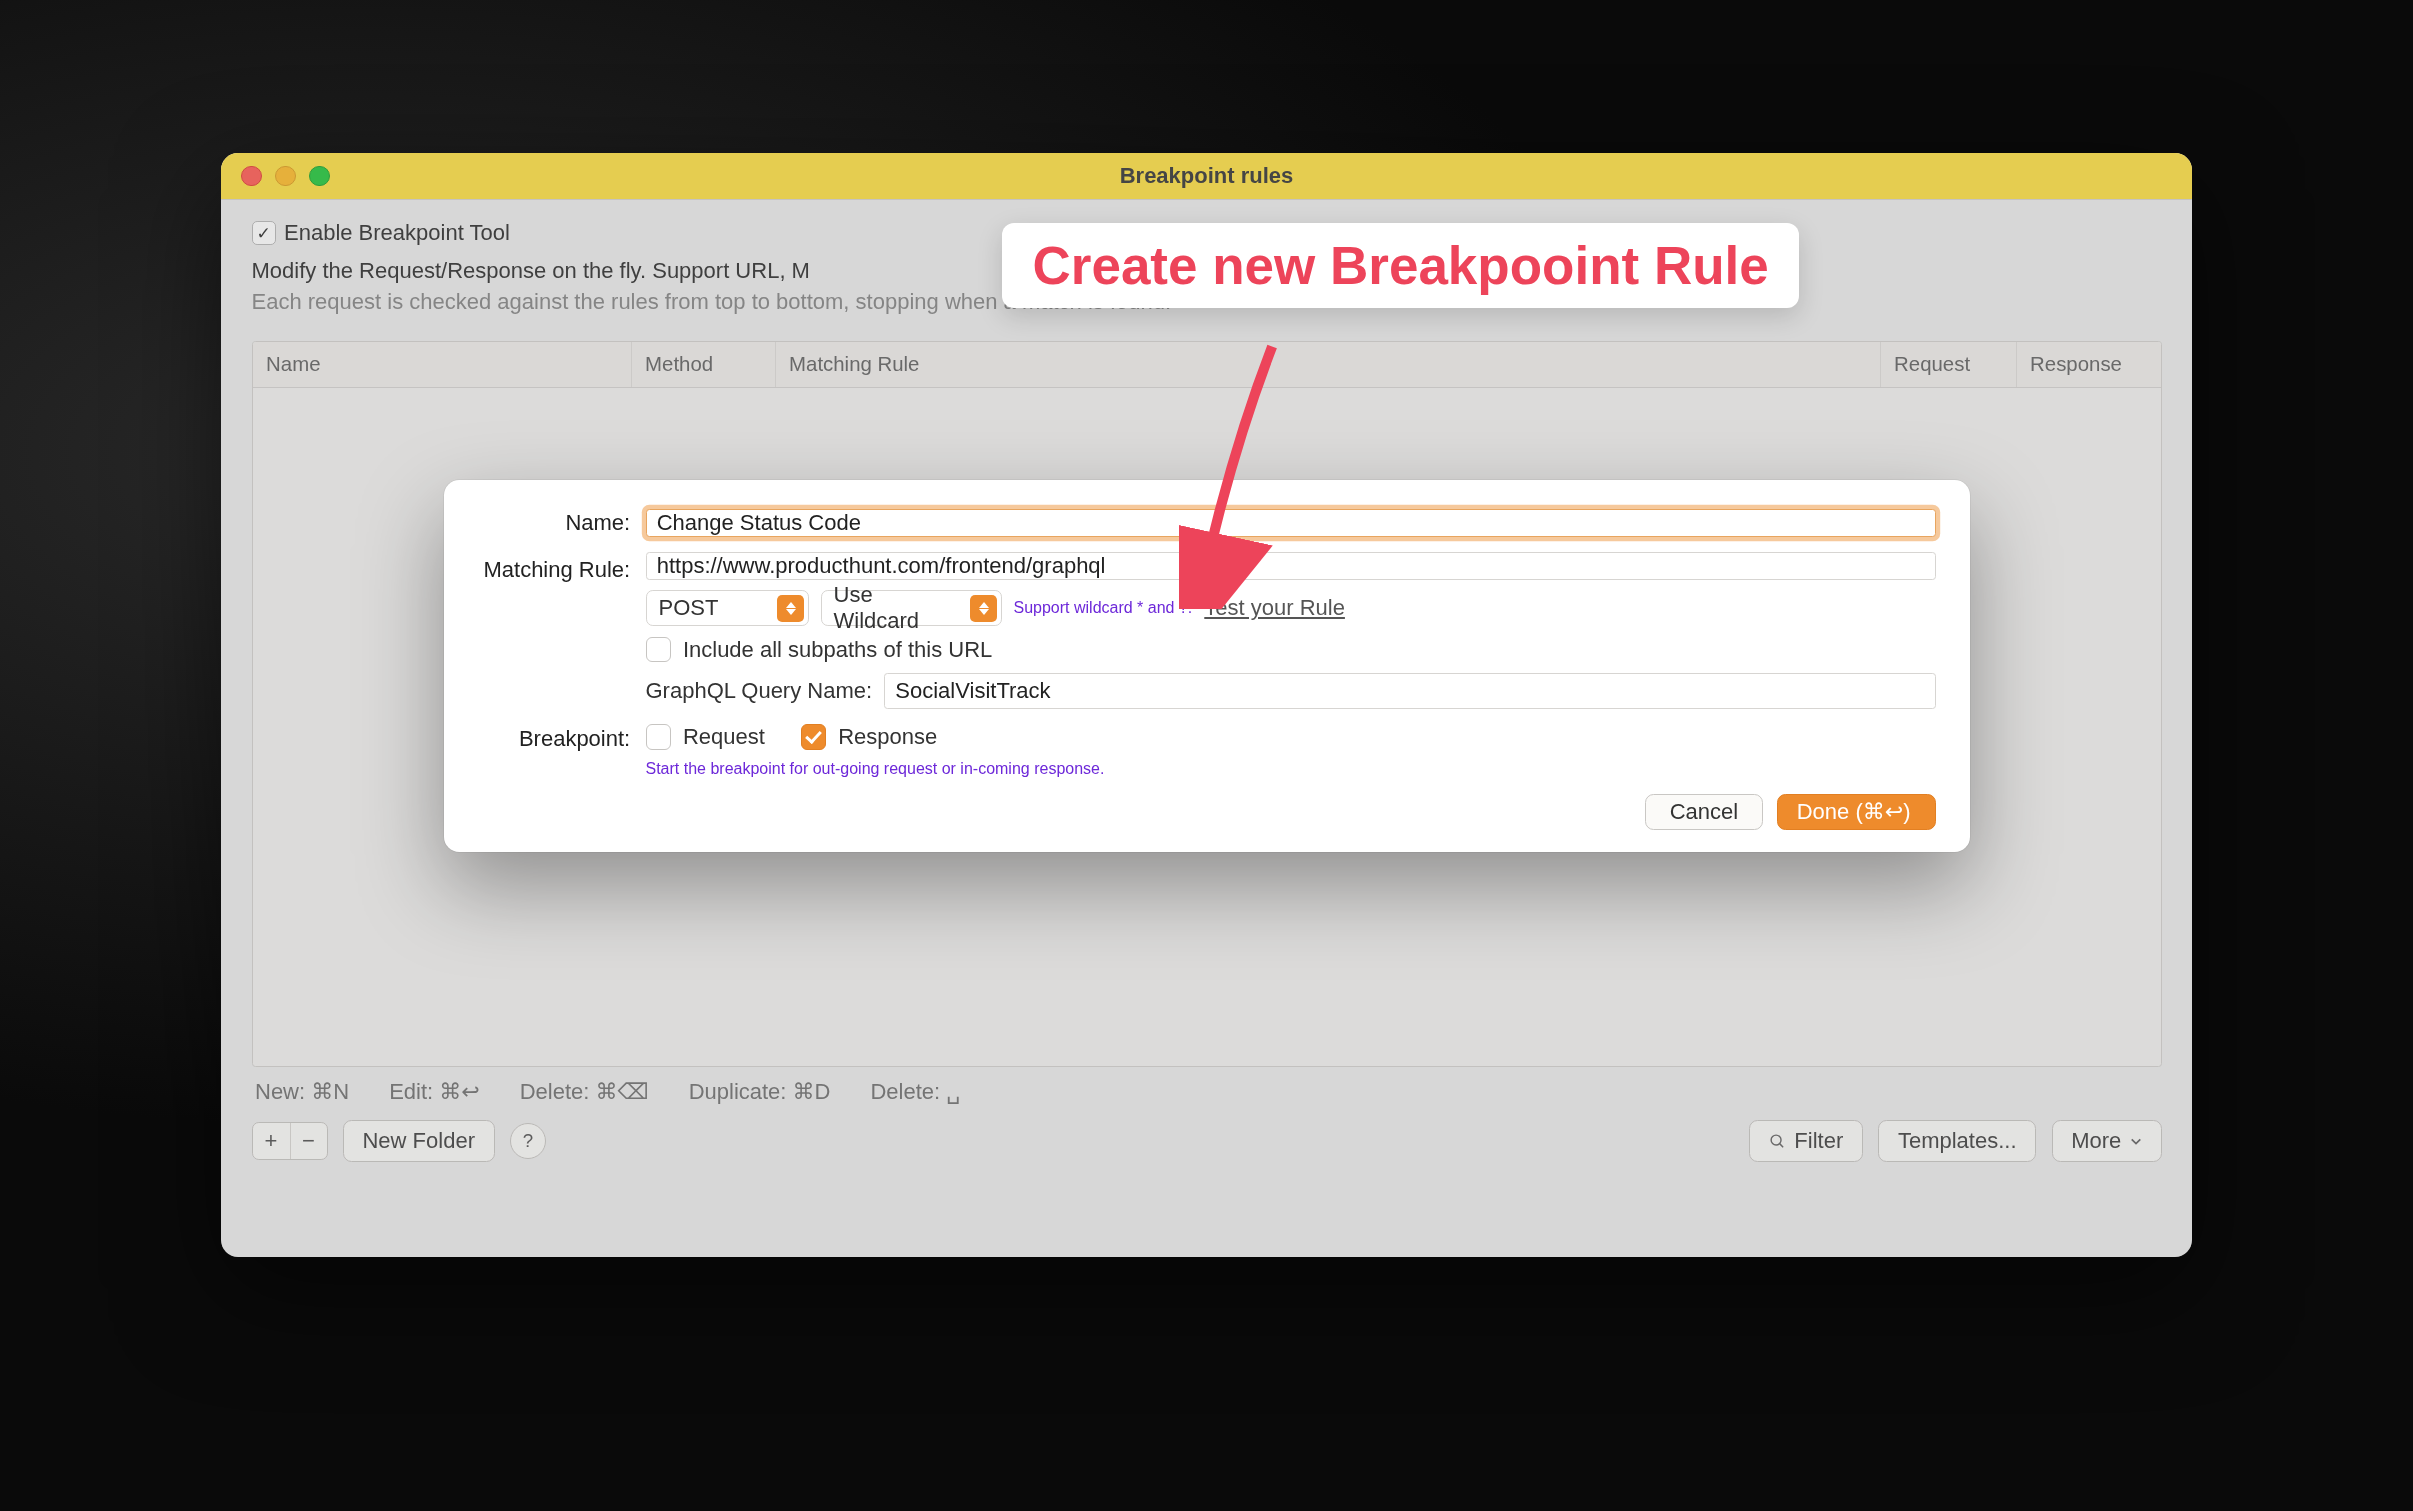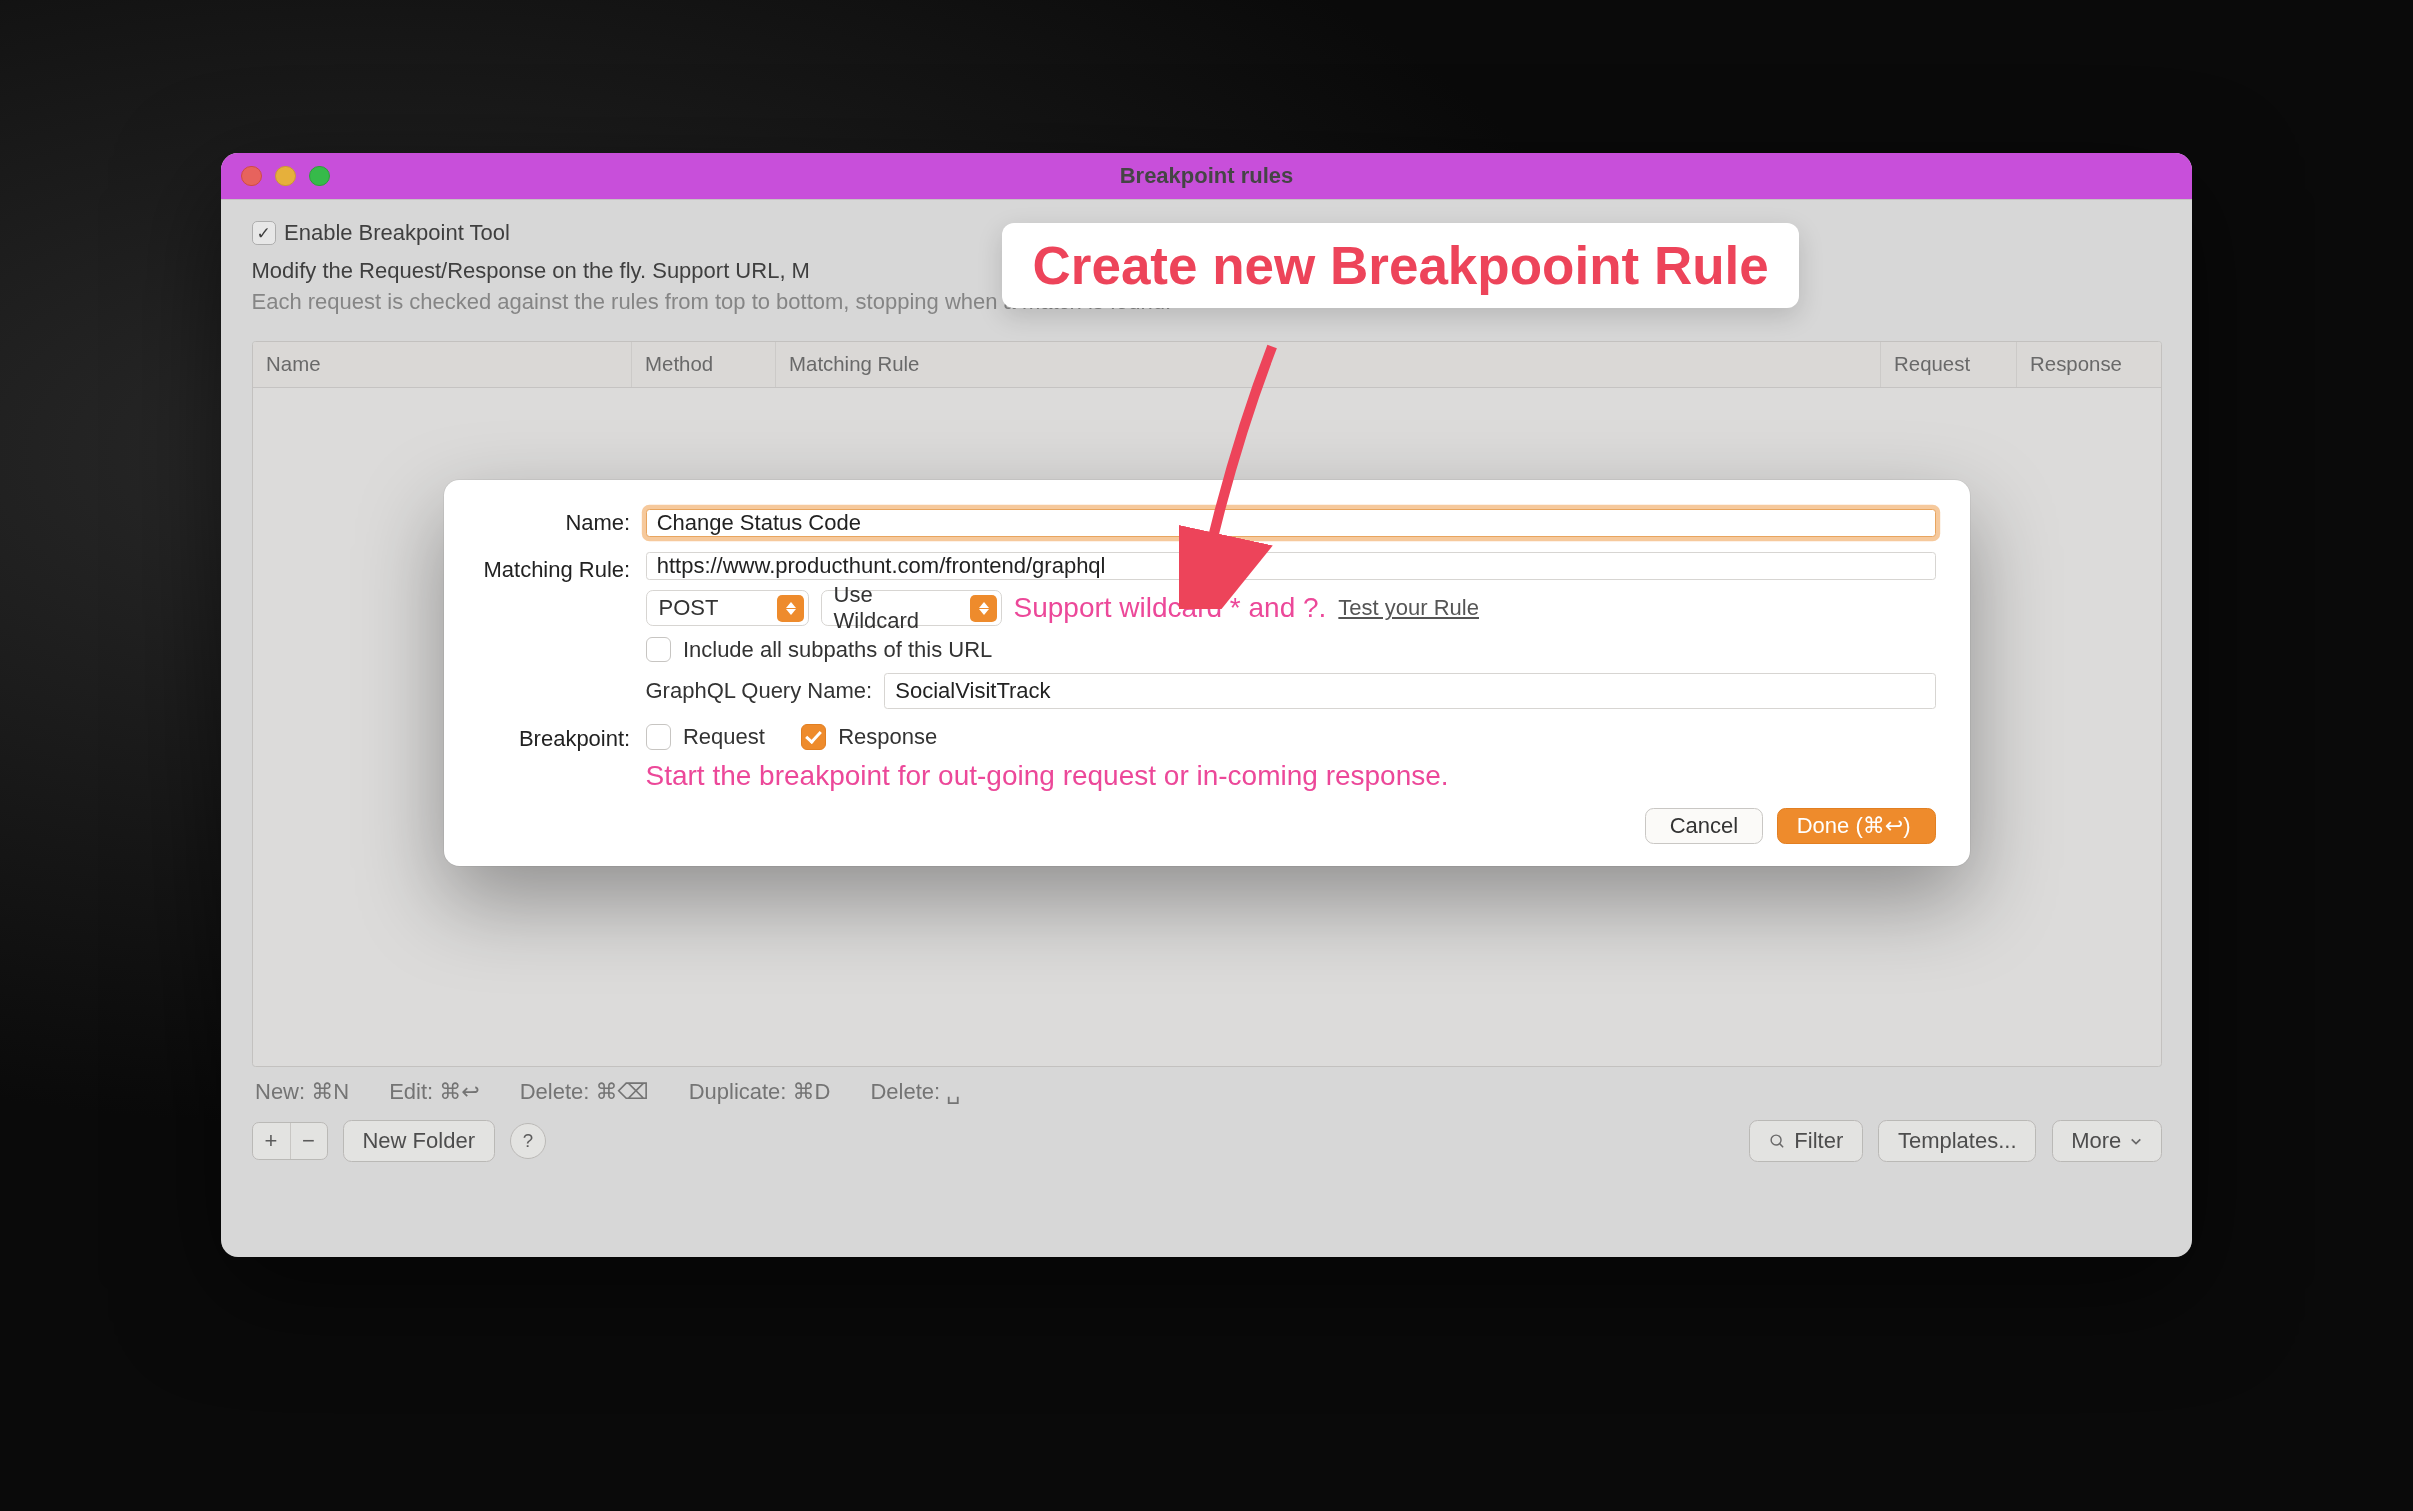--- a/index.html
+++ b/index.html
@@ -20,21 +20,21 @@
   box-shadow: 0 34px 102px rgba(0,0,0,0.55);
   overflow: hidden;
   position: relative;
   font-size: 22px;
   color: #333;
 }
 .titlebar {
   height: 47px;
   display: flex; align-items: center;
   position: relative;
-  background: #d946ef;
+  background: #fde047;
   border-bottom: 0.8px solid #d6d4d2;
 }
 .traffic { display: flex; gap: 13.6px; margin-left: 20.4px; }
 .tl { width: 20.4px; height: 20.4px; border-radius: 50%; }
 .tl.red { background: #ff5f57; border: 0.8px solid #e24238; }
 .tl.yellow { background: #febc2e; border: 0.8px solid #dfa023; }
 .tl.green { background: #28c840; border: 0.8px solid #1fa530; }
 .title { position: absolute; left: 0; right: 0; text-align: center; font-weight: 600; color: #3a3a3a; font-size: 22px; }
 .toolstrip { padding: 20.4px 30.5px 6.8px; }
 .chk-line { display: flex; align-items: center; gap: 8.5px; color: #333; font-size: 22px; }
@@ -72,21 +72,21 @@
 .input {
   flex: 1; height: 36px; border: 0.8px solid #d7d5d2; background: #fff; border-radius: 3.4px;
   padding: 0 10.2px; font-size: 22px; color: #222; outline: none;
 }
 .input.focused { box-shadow: 0 0 0 4.2px rgba(238,157,74,0.55); border-color: #e8a55f; }
 .sel { position: relative; display: inline-flex; align-items: center; height: 36px; border: 0.8px solid #d7d5d2; border-radius: 6.8px; background: #fff; padding: 0 39px 0 12px; font-size: 22px; }
 .selcap { position: absolute; right: 3.4px; top: 3.4px; bottom: 3.4px; width: 27px; background: #ee8b2c; border-radius: 5.1px; display: flex; flex-direction: column; align-items: center; justify-content: center; gap: 0.8px; }
 .caret { width: 0; height: 0; border-left: 5.1px solid transparent; border-right: 5.1px solid transparent; }
 .caret.up { border-bottom: 6px solid #fff; }
 .caret.down { border-top: 6px solid #fff; }
-.hint { color: #ec4899; font-size: 28px; }
+.hint { color: #6d28d9; font-size: 16px; }
 .link { color: #555; text-decoration: underline; font-size: 22px; }
 .mchk { width: 25.4px; height: 25.4px; border: 0.8px solid #c7c5c2; border-radius: 6px; background: #fff; display: inline-flex; align-items: center; justify-content: center; }
 .mchk.checked { background: #ee8b2c; border-color: #e27f22; }
 .mchk.checked::after { content: ""; width: 6px; height: 12px; border: solid #fff; border-width: 0 3.4px 3.4px 0; transform: rotate(42deg); margin-bottom: 3.4px; }
 .modal-actions { display: flex; justify-content: flex-end; gap: 13.6px; margin-top: 15.3px; }
 .mbtn { height: 36px; padding: 0 24px; border-radius: 8.5px; font-size: 22px; border: 0.8px solid #c9c7c4; background: #fbfaf8; display: inline-flex; align-items: center; }
 .mbtn.primary { background: #ee8b2c; border-color: #e27f22; color: #fff; font-weight: 500; padding-left: 19px; }
 .callout {
   position: absolute; left: 781px; top: 70px;
   background: #fff; border-radius: 12px; padding: 12px 30.5px;

